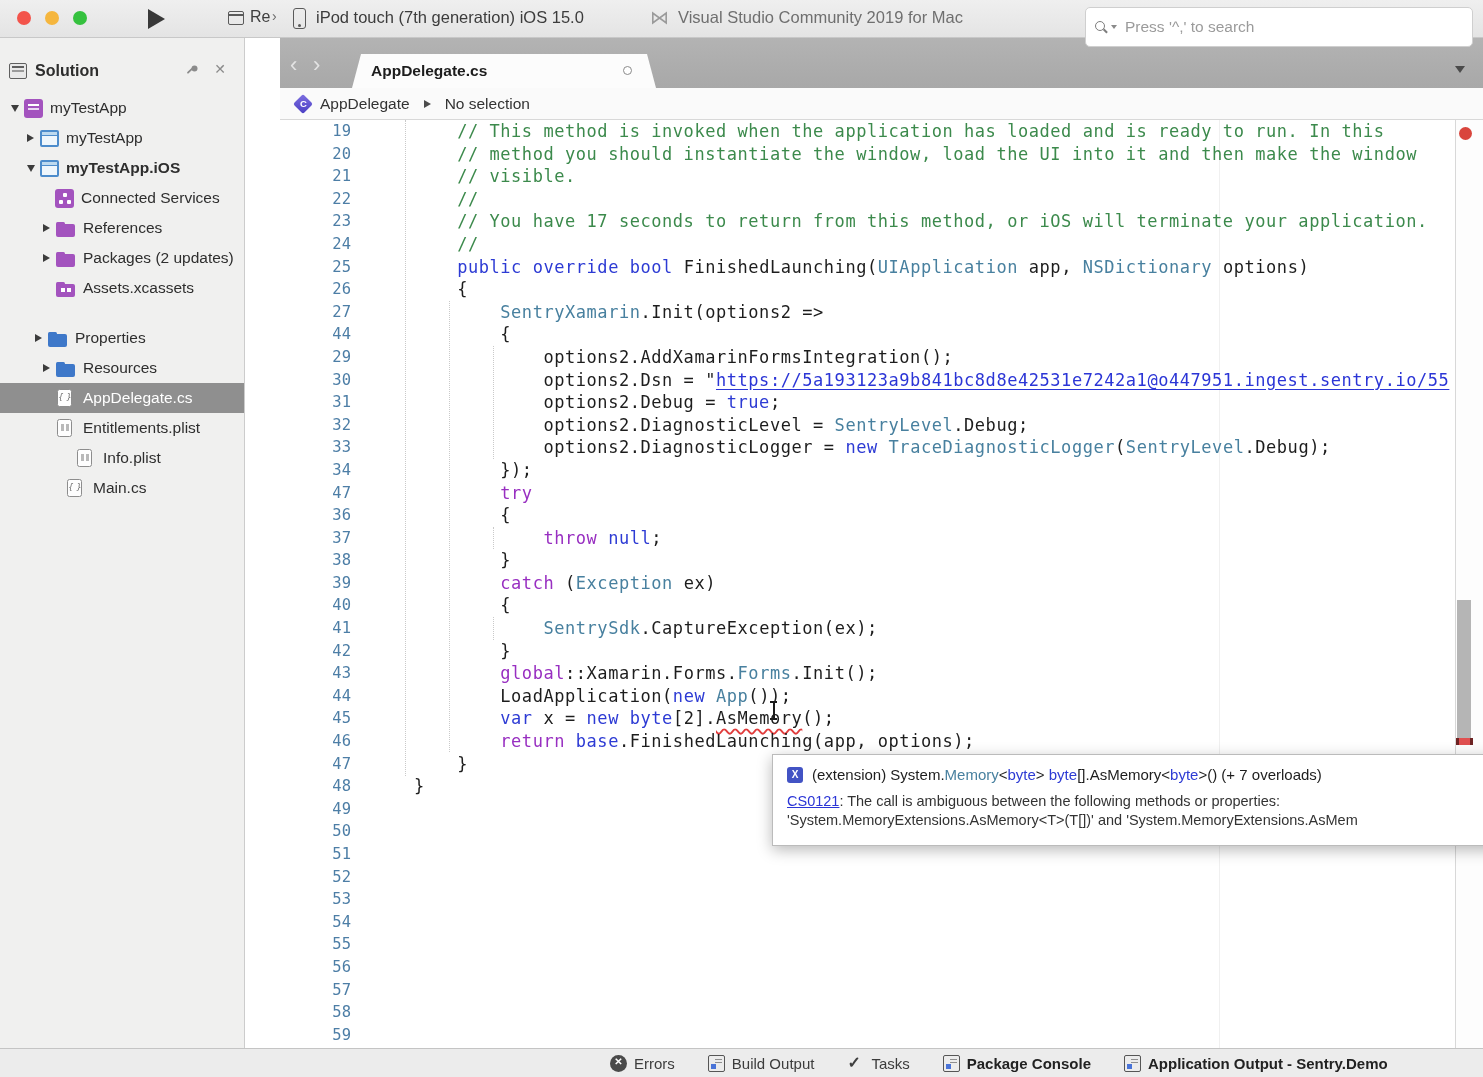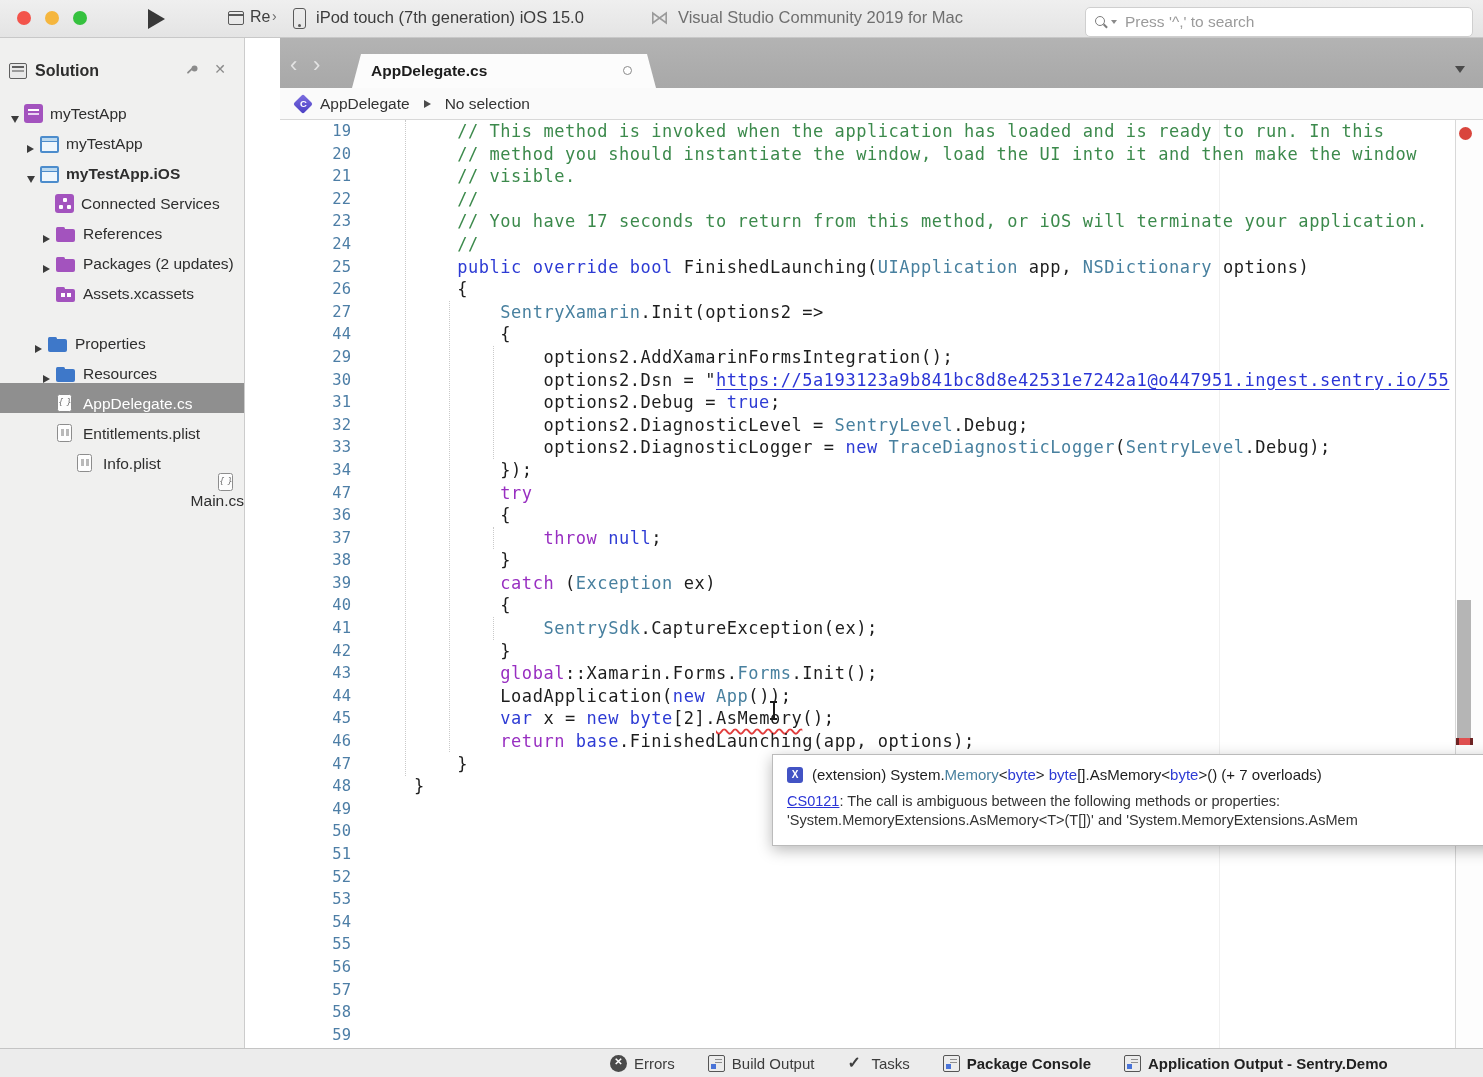--- a/index.html
+++ b/index.html
@@ -20,21 +20,21 @@
   .win-ic::before { content:""; position:absolute; left:0; right:0; top:2px; height:1.7px; background:#5a5a5a; }
   .cfg-label { position:absolute; left:250px; top:8px; font-size:16px; color:#3f3f3f; }
   .cfg-chevron { position:absolute; left:272px; top:8px; font-size:14px; color:#6b6b6b; }
   .phone-ic { position:absolute; left:293px; top:8px; width:13px; height:21px;
     border:1.7px solid #5a5a5a; border-radius:3px; }
   .phone-ic::after { content:""; position:absolute; left:50%; bottom:1px; width:3px; height:3px; margin-left:-1.5px;
     border-radius:50%; background:#5a5a5a; }
   .device-label { position:absolute; left:316px; top:8px; font-size:16.5px; color:#3c3c3c; }
   .vs-logo { position:absolute; left:650px; top:6px; font-size:19px; color:#9a9a9a; }
   .app-title { position:absolute; left:678px; top:8px; font-size:16.5px; color:#6f6f6f; }
-  .search-box { position:absolute; right:10px; top:7px; width:388px; height:30px; background:#fff;
+  .search-box { position:absolute; right:10px; top:7px; width:388px; height:40px; background:#fff;
     border:1px solid #cfcfcf; border-radius:5px; display:flex; align-items:center; padding:0 8px; }
   .mag { position:relative; width:15px; height:15px; margin-right:2px; }
   .mag::before { content:""; position:absolute; left:1px; top:1px; width:8px; height:8px;
     border:1.6px solid #7d7d7d; border-radius:50%; }
   .mag::after { content:""; position:absolute; left:9px; top:10px; width:5px; height:1.6px;
     background:#7d7d7d; transform:rotate(45deg); }
   .mag-caret { width:0; height:0; border-left:3.5px solid transparent; border-right:3.5px solid transparent;
     border-top:4px solid #8a8a8a; margin-right:8px; }
   .search-placeholder { font-size:15.5px; color:#9b9b9b; }
 
@@ -42,21 +42,21 @@
   .sidebar { position:absolute; left:0; top:38px; width:245px; bottom:29px;
     background:#f0f0ef; border-right:1px solid #cccccc; z-index:5; }
   .sidebar-header { position:relative; height:33px; margin-top:16px; display:flex; align-items:center; padding-left:9px; }
   .sol-ic { width:18px; height:16px; border:1.6px solid #5f5f5f; border-radius:2px; background:#e8e8e8; position:relative; margin-right:8px; }
   .sol-ic::before { content:""; position:absolute; left:2px; right:2px; top:2px; height:2px; background:#5f5f5f;
     box-shadow:0 4px 0 #9a9a9a; }
   .sidebar-header-label { font-size:16px; font-weight:700; color:#2d2d2d; }
   .pin-ic { position:absolute; right:44px; top:9px; width:14px; height:14px; }
   .close-ic { position:absolute; right:18px; top:7px; font-size:14px; color:#8b8b8b; }
   .tree { margin-top:6px; }
-  .tree-row { height:30px; display:flex; align-items:flex-end; font-size:15.5px; color:#2e2e2e; position:relative; }
+  .tree-row { height:30px; display:flex; align-items:center; font-size:15.5px; color:#2e2e2e; position:relative; }
   .tree-row.selected { background:#8f8f8f; }
   .tree-row.selected .tree-label { color:#ffffff; }
   .arrow { width:17px; display:flex; justify-content:center; flex:none; }
   .arrow-right::before { content:""; width:0; height:0; border-left:7px solid #3c3c3c;
     border-top:4.5px solid transparent; border-bottom:4.5px solid transparent; }
   .arrow-down::before { content:""; width:0; height:0; border-top:7px solid #3c3c3c;
     border-left:4.5px solid transparent; border-right:4.5px solid transparent; }
   .ic { width:21px; height:19px; position:relative; flex:none; margin-right:7px; }
   .tree-label { white-space:nowrap; }
   .tree-label.bold { font-weight:700; }
@@ -262,21 +262,21 @@
         </span>
         <span class="tree-label">Entitlements.plist</span>
       </div>
       <div class="tree-row" style="padding-left: 58px;">
         <span class="arrow"></span>
         <span class="ic ic-plist-file">
           <i class="ic-doc"></i>
         </span>
         <span class="tree-label">Info.plist</span>
       </div>
-      <div class="tree-row" style="padding-left: 38px; flex-direction: column;">
+      <div class="tree-row" style="padding-left: 48px;">
         <span class="arrow"></span>
         <span class="ic ic-cs-file">
           <i class="ic-doc"></i>
         </span>
         <span class="tree-label">Main.cs</span>
       </div>
     </div>
 </div>
 
 <div class="editor">

